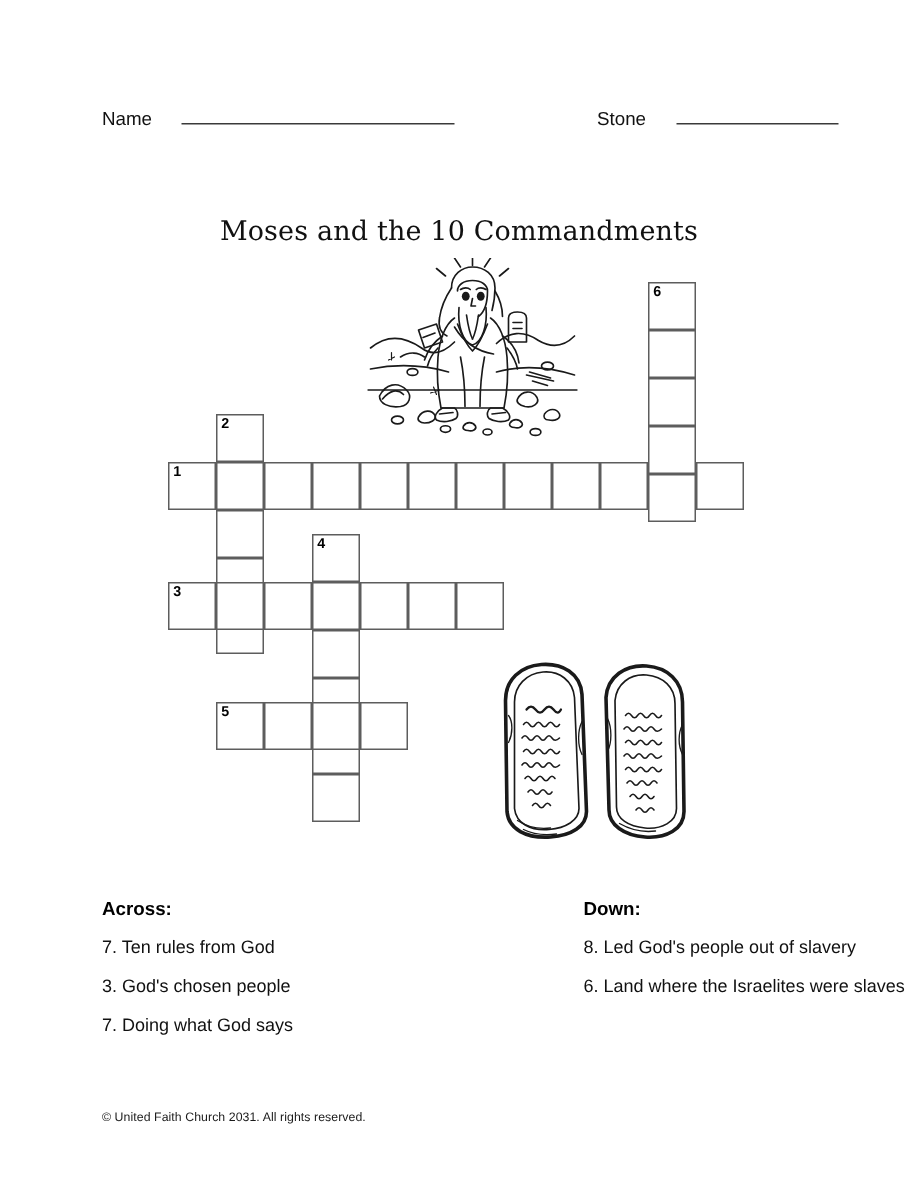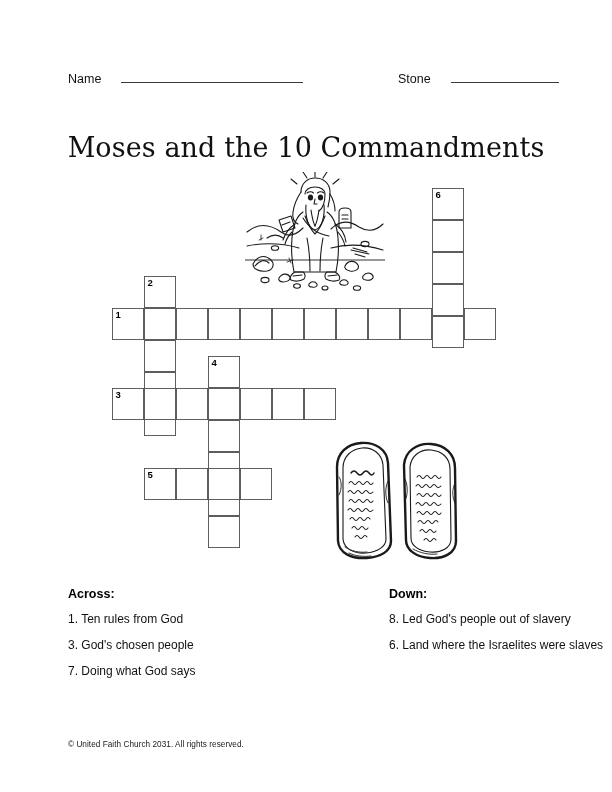--- a/index.html
+++ b/index.html
@@ -41,25 +41,25 @@
     border-bottom: 1px solid #3a3a3a;
     height: 12px;
   }
   .rule-name { width: 182px; }
   .rule-date { width: 108px; }
 
   
   .page-title {
     position: absolute;
     left: 0;
-    top: 132px;
+    top: 144px;
     width: 612px;
     text-align: center;
     font-family: "DejaVu Serif", "Liberation Serif", serif;
-    font-size: 27px;
+    font-size: 18px;
     font-weight: 400;
     letter-spacing: 0.1px;
     color: #111;
   }
 
   
   .puzzle-area {
     position: absolute;
     left: 0;
     top: 0;
@@ -94,21 +94,21 @@
   
   .clues {
     position: absolute;
     left: 68px;
     top: 583px;
     width: 482px;
     height: 110px;
   }
   .clue-col {
     position: absolute;
-    top: 4px;
+    top: 16px;
     width: 230px;
   }
   .clue-col-across { left: 0; }
   .clue-col-down { left: 305px; margin-left: 16px; }
   .clue-heading {
     font-size: 12.5px;
     font-weight: bold;
     margin: 0 0 11px 0;
     color: #000;
   }
@@ -317,21 +317,21 @@
     </div>
     <div class="cell" style="left: 432px; top: 220px;"></div>
     <div class="cell" style="left: 432px; top: 252px;"></div>
     <div class="cell" style="left: 432px; top: 284px;"></div>
     <div class="cell" style="left: 432px; top: 316px;"></div>
   </div>
 
 <div class="clues">
   <div class="clue-col clue-col-across">
     <div class="clue-heading">Across:</div>
-    <div class="clue-item">1. Ten rules from God</div>
+    <div class="clue-item">7. Ten rules from God</div>
     <div class="clue-item">3. God's chosen people</div>
     <div class="clue-item">7. Doing what God says</div>
   </div>
   <div class="clue-col clue-col-down">
     <div class="clue-heading">Down:</div>
     <div class="clue-item">8. Led God's people out of slavery</div>
     <div class="clue-item">6. Land where the Israelites were slaves</div>
   </div>
 </div>
 

